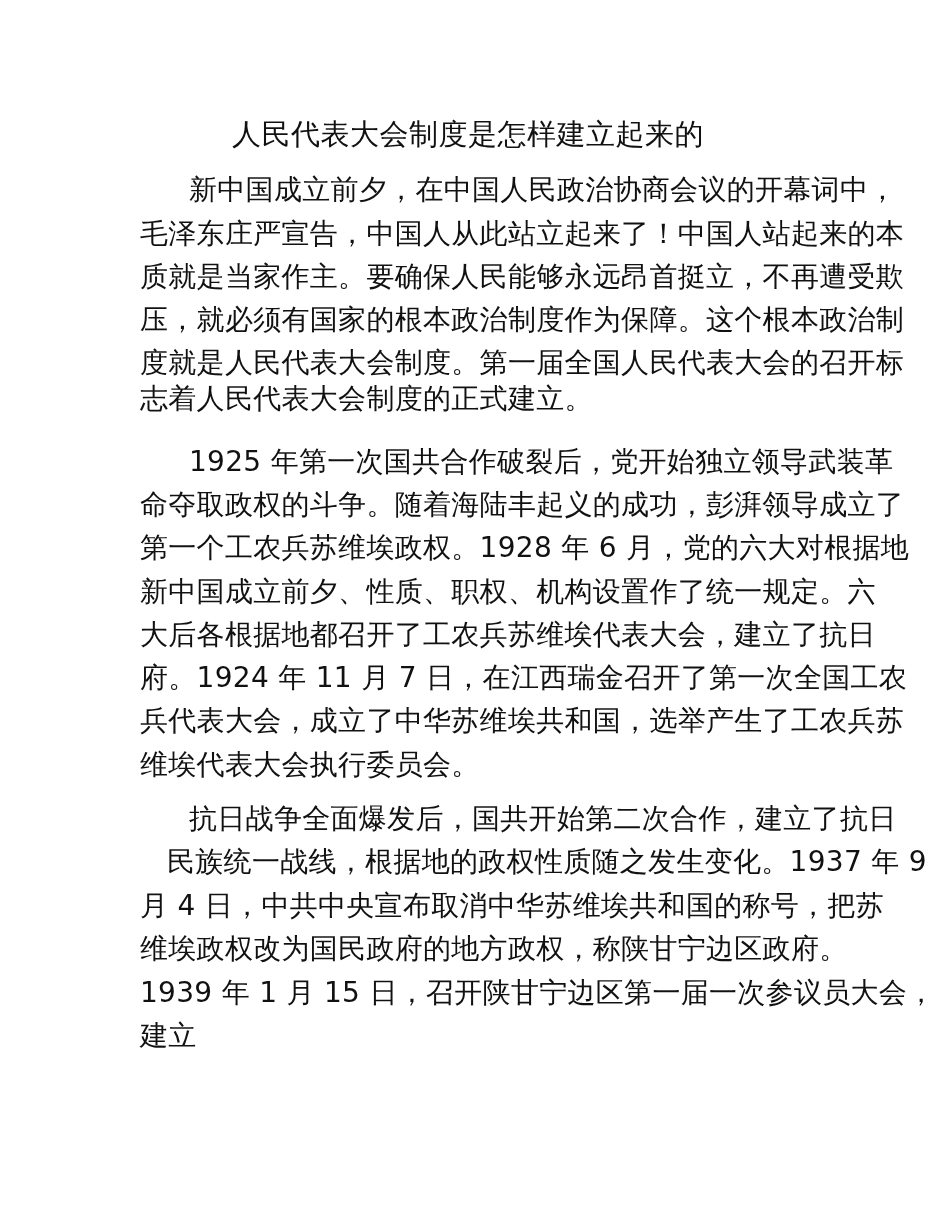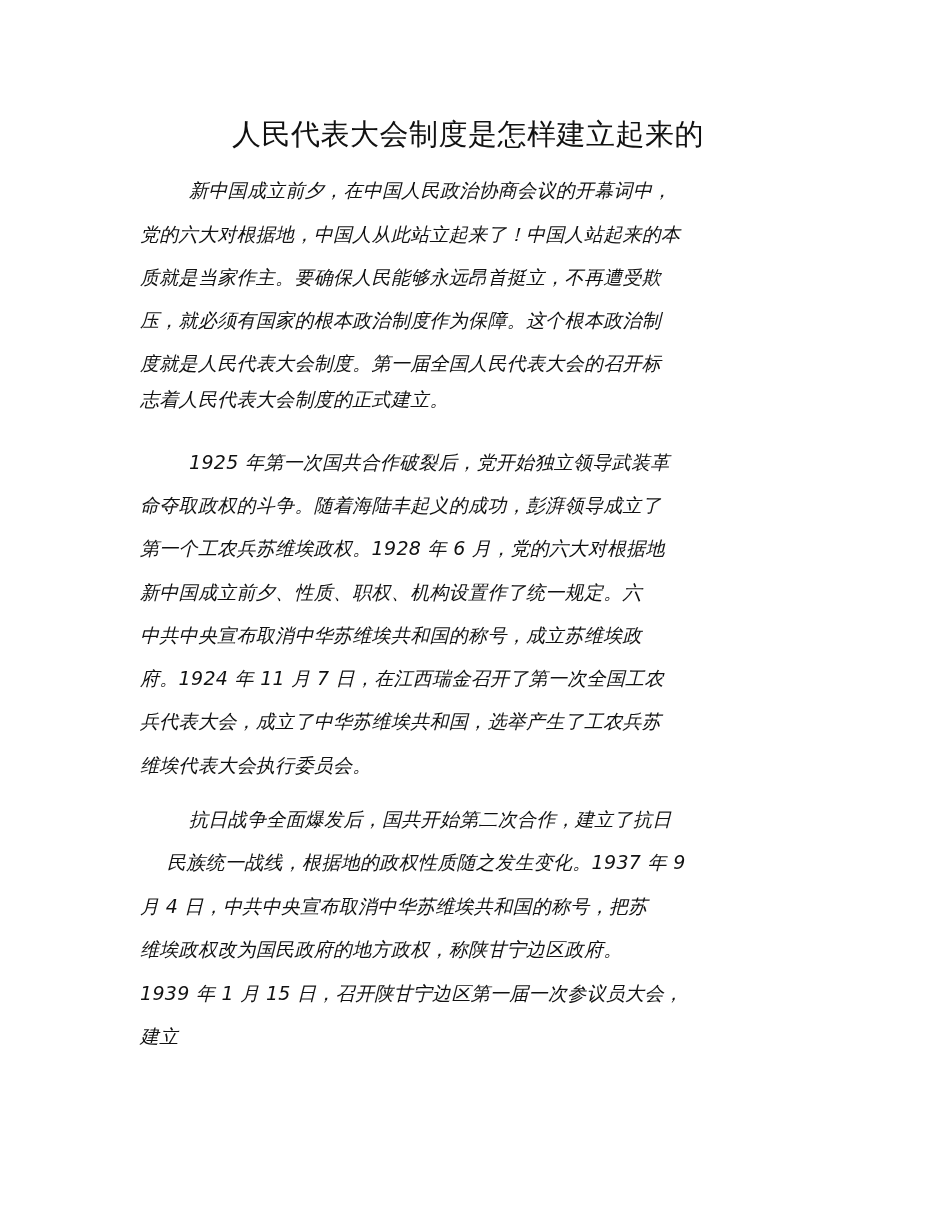--- a/index.html
+++ b/index.html
@@ -33,52 +33,51 @@
       line-height: 40px;
       letter-spacing: 0.5px;
       color: #111111;
       margin: 0;
       font-weight: normal;
     }
     .line {
       position: absolute;
       left: 140px;
       white-space: nowrap;
-      font-size: 19px;
+      font-size: 28px;
       line-height: 30px;
       color: #111111;
       letter-spacing: 0.3px;
-      font-style: italic;
     }
     .indent {
       left: 189px;
     }
   </style>
 </head>
 <body>
 
 <div class="page">
 
   <h1 class="title">人民代表大会制度是怎样建立起来的</h1>
 
   <div>
     <div class="line indent" style="top:175px;">新中国成立前夕，在中国人民政治协商会议的开幕词中，</div>
-    <div class="line" style="top:219px;">党的六大对根据地，中国人从此站立起来了！中国人站起来的本</div>
+    <div class="line" style="top:219px;">毛泽东庄严宣告，中国人从此站立起来了！中国人站起来的本</div>
     <div class="line" style="top:262px;">质就是当家作主。要确保人民能够永远昂首挺立，不再遭受欺</div>
     <div class="line" style="top:305px;">压，就必须有国家的根本政治制度作为保障。这个根本政治制</div>
     <div class="line" style="top:348px;">度就是人民代表大会制度。第一届全国人民代表大会的召开标</div>
     <div class="line" style="top:384px;text-align:right;">志着人民代表大会制度的正式建立。</div>
   </div>
 
   <div>
     <div class="line indent" style="top:447px;">1925 年第一次国共合作破裂后，党开始独立领导武装革</div>
     <div class="line" style="top:490px;">命夺取政权的斗争。随着海陆丰起义的成功，彭湃领导成立了</div>
     <div class="line" style="top:533px;">第一个工农兵苏维埃政权。1928 年 6 月，党的六大对根据地</div>
     <div class="line" style="top:577px;">新中国成立前夕、性质、职权、机构设置作了统一规定。六</div>
-    <div class="line" style="top:620px;">中共中央宣布取消中华苏维埃共和国的称号，成立苏维埃政</div>
+    <div class="line" style="top:620px;">大后各根据地都召开了工农兵苏维埃代表大会，建立了抗日</div>
     <div class="line" style="top:663px;">府。1924 年 11 月 7 日，在江西瑞金召开了第一次全国工农</div>
     <div class="line" style="top:706px;">兵代表大会，成立了中华苏维埃共和国，选举产生了工农兵苏</div>
     <div class="line" style="top:750px;">维埃代表大会执行委员会。</div>
   </div>
 
   <div>
     <div class="line indent" style="top:804px;">抗日战争全面爆发后，国共开始第二次合作，建立了抗日</div>
     <div class="line" style="top:847px;margin-left:27px;">民族统一战线，根据地的政权性质随之发生变化。1937 年 9</div>
     <div class="line" style="top:891px;">月 4 日，中共中央宣布取消中华苏维埃共和国的称号，把苏</div>
     <div class="line" style="top:934px;">维埃政权改为国民政府的地方政权，称陕甘宁边区政府。</div>

